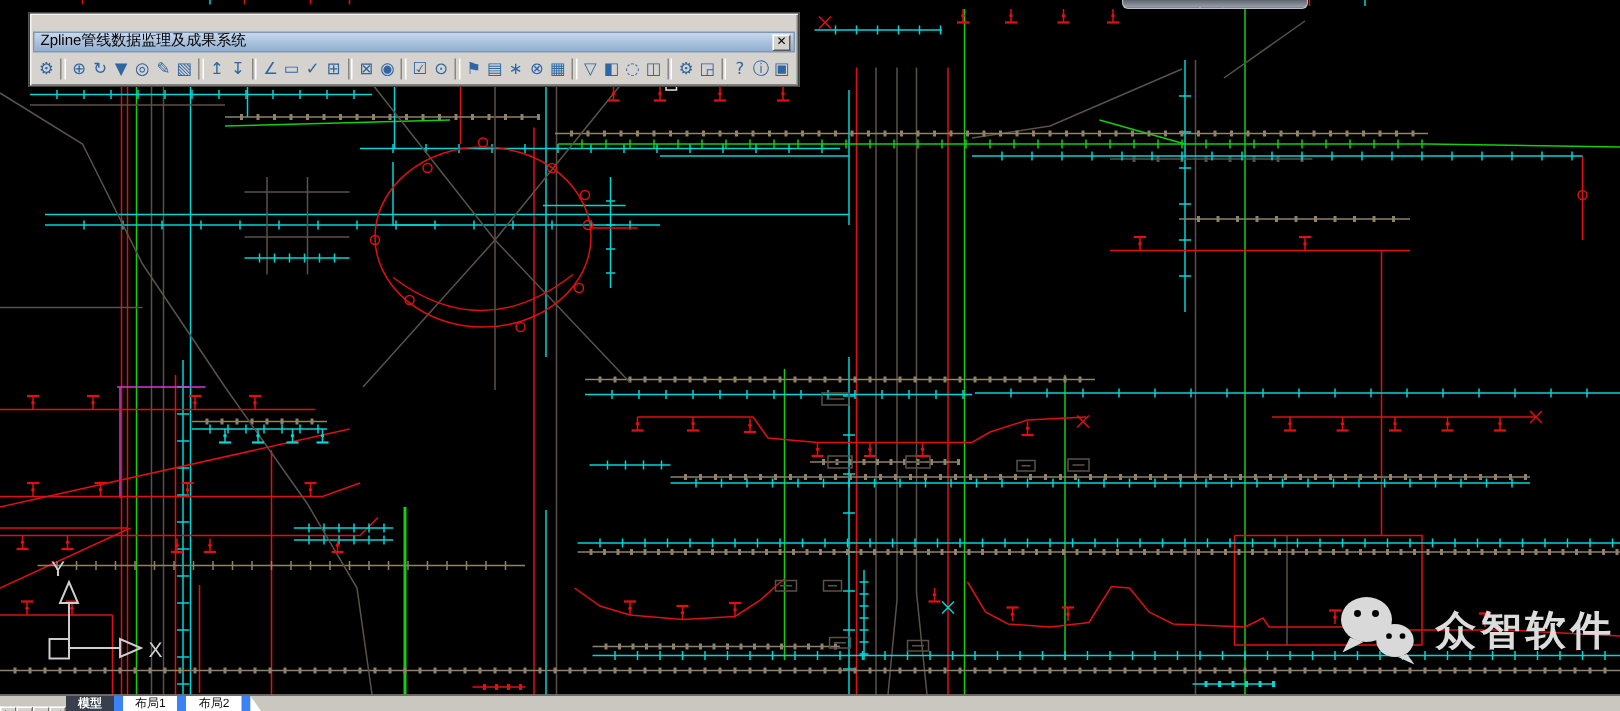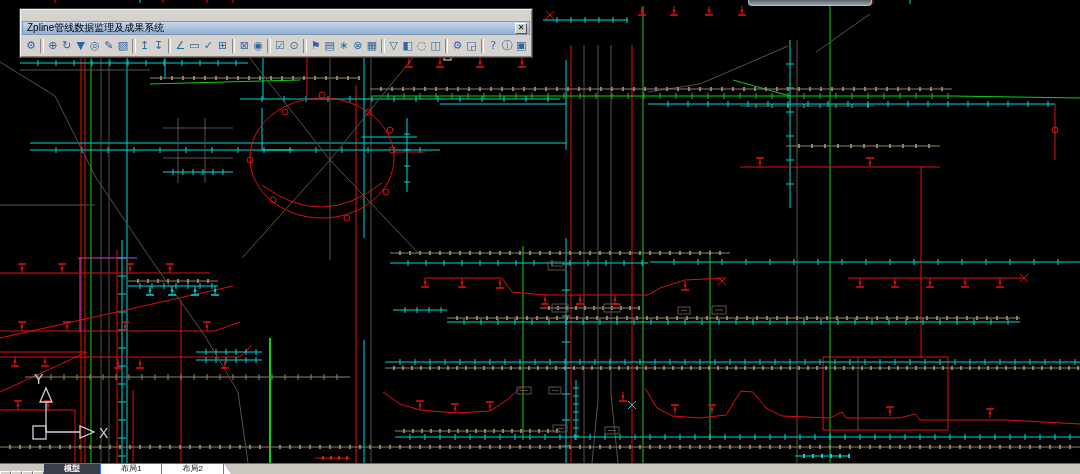--- a/index.html
+++ b/index.html
@@ -34,21 +34,21 @@
 
   
   #ucs{position:absolute;left:6px;top:366px;}
 
   
   #bottombar{position:absolute;left:0;bottom:0;width:1080px;height:11px;display:flex;align-items:stretch;
     background:#cac6c0;border-top:1px solid #6f6b65;box-sizing:border-box;}
   .tabnav{width:11px;padding:0;margin:0;font-size:5px;line-height:8px;background:#d6d3ce;color:#000;
     border:1px solid;border-color:#fff #6f6c66 #6f6c66 #fff;}
   #tabs{display:flex;background:#fff;align-items:stretch;}
-  .tab{padding:0 20px;font-size:8px;line-height:10px;color:#111;white-space:nowrap;border-right:1px solid #3b82f6;}
+  .tab{padding:0 8px;font-size:8px;line-height:10px;color:#111;white-space:nowrap;border-right:6px solid #3b82f6;}
   .tab.active{background:#39404d;color:#fff;font-weight:bold;}
   #tab-end{width:0;height:0;border-bottom:10px solid #fff;border-right:7px solid transparent;}
   #hscroll{flex:1;background:#cac6c0;}
 </style>
 </head>
 <body>
 
 <div id="screen">
 
   <svg id="cad" width="1080" height="474" viewBox="0 0 1080 474">
@@ -1184,20 +1184,33 @@
   <svg id="ucs" width="110" height="94" viewBox="0 0 110 94">
     <text x="28" y="18" font-size="14" fill="#d0d0d0">Y</text>
     <polygon points="34,36 46,36 40,22" fill="none" stroke="#d0d0d0" stroke-width="1.3"></polygon>
     <line x1="40" y1="36" x2="40" y2="66" stroke="#d0d0d0" stroke-width="1.3"></line>
     <rect x="27" y="60" width="13" height="13" fill="none" stroke="#d0d0d0" stroke-width="1.3"></rect>
     <line x1="40" y1="66" x2="74" y2="66" stroke="#d0d0d0" stroke-width="1.3"></line>
     <polygon points="74,60 74,72 88,66" fill="none" stroke="#d0d0d0" stroke-width="1.3"></polygon>
     <text x="93" y="72" font-size="14" fill="#d0d0d0">X</text>
   </svg>
 
+  <div id="watermark">
+    <svg width="56" height="48" viewBox="0 0 56 48">
+      <ellipse cx="20" cy="17" rx="17" ry="15" fill="#d9d9d9"></ellipse>
+      <polygon points="9,29 4,39 18,32" fill="#d9d9d9"></polygon>
+      <circle cx="14" cy="13" r="2.3" fill="#000"></circle>
+      <circle cx="26" cy="13" r="2.3" fill="#000"></circle>
+      <ellipse cx="39" cy="31" rx="12.5" ry="11" fill="#d9d9d9"></ellipse>
+      <polygon points="47,40 52,47 41,42" fill="#d9d9d9"></polygon>
+      <circle cx="35" cy="28" r="1.9" fill="#000"></circle>
+      <circle cx="44" cy="28" r="1.9" fill="#000"></circle>
+    </svg>
+    <span id="watermark-text">众智软件</span>
+  </div>
 
   <div id="bottombar">
     <span id="tab-nav"><button class="tabnav">|◀</button><button class="tabnav">◀</button><button class="tabnav">▶</button><button class="tabnav">▶|</button></span>
     <span id="tabs">
         <span class="tab active">模型</span>
         <span class="tab">布局1</span>
         <span class="tab">布局2</span>
       </span>
     <span id="tab-end"></span>
     <span id="hscroll"></span>

